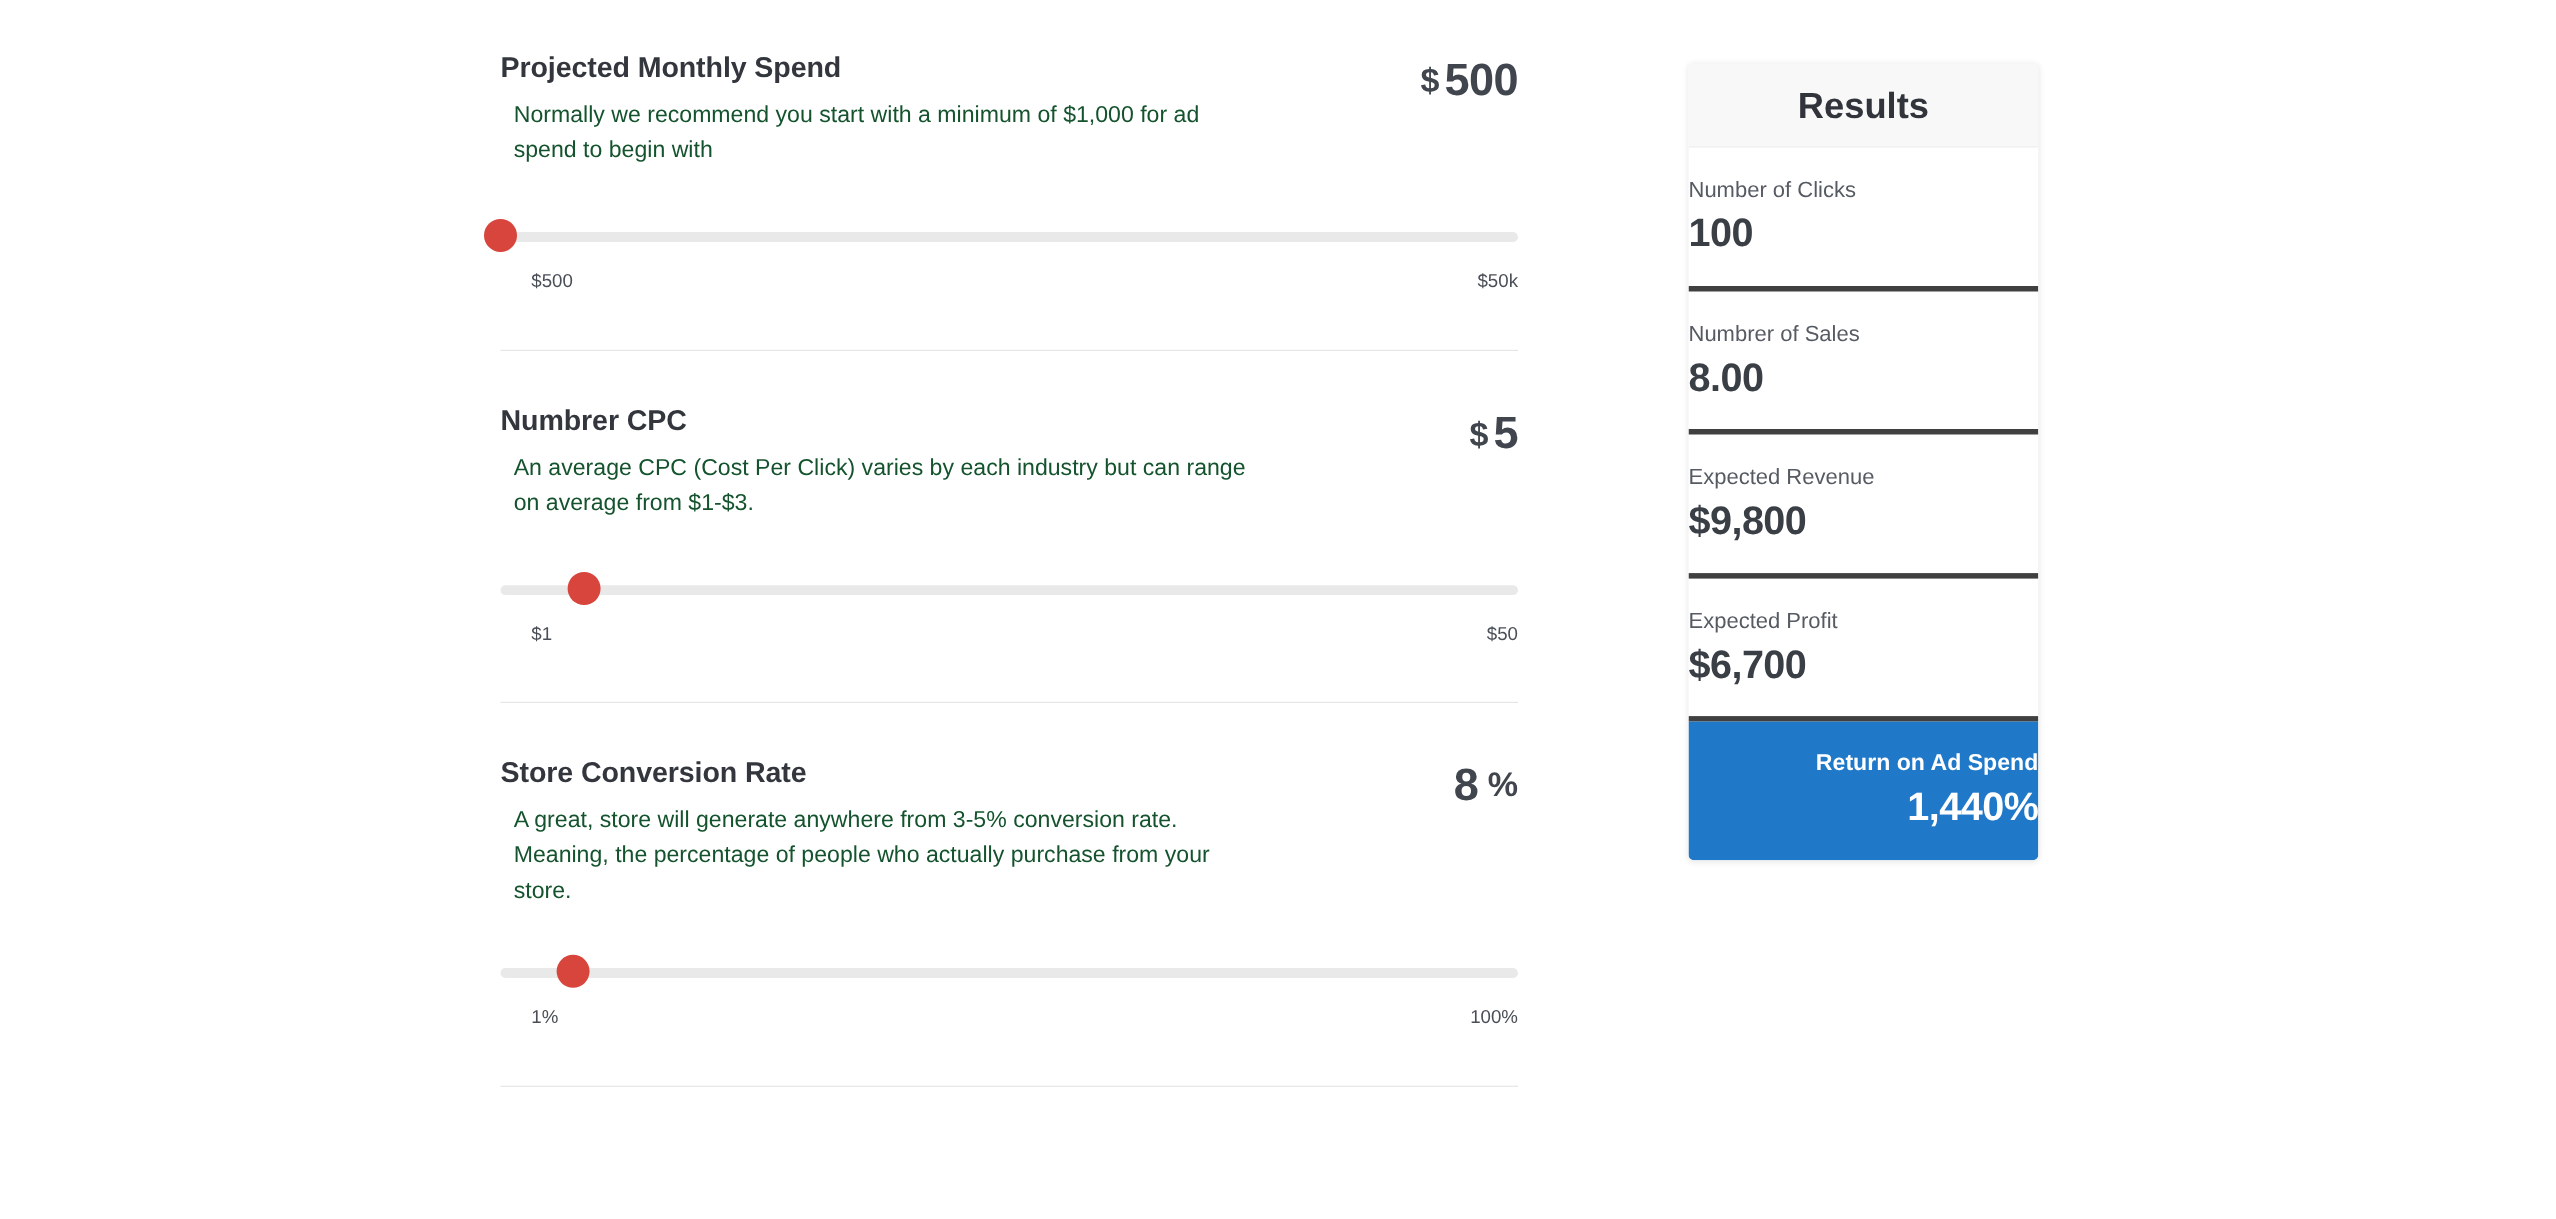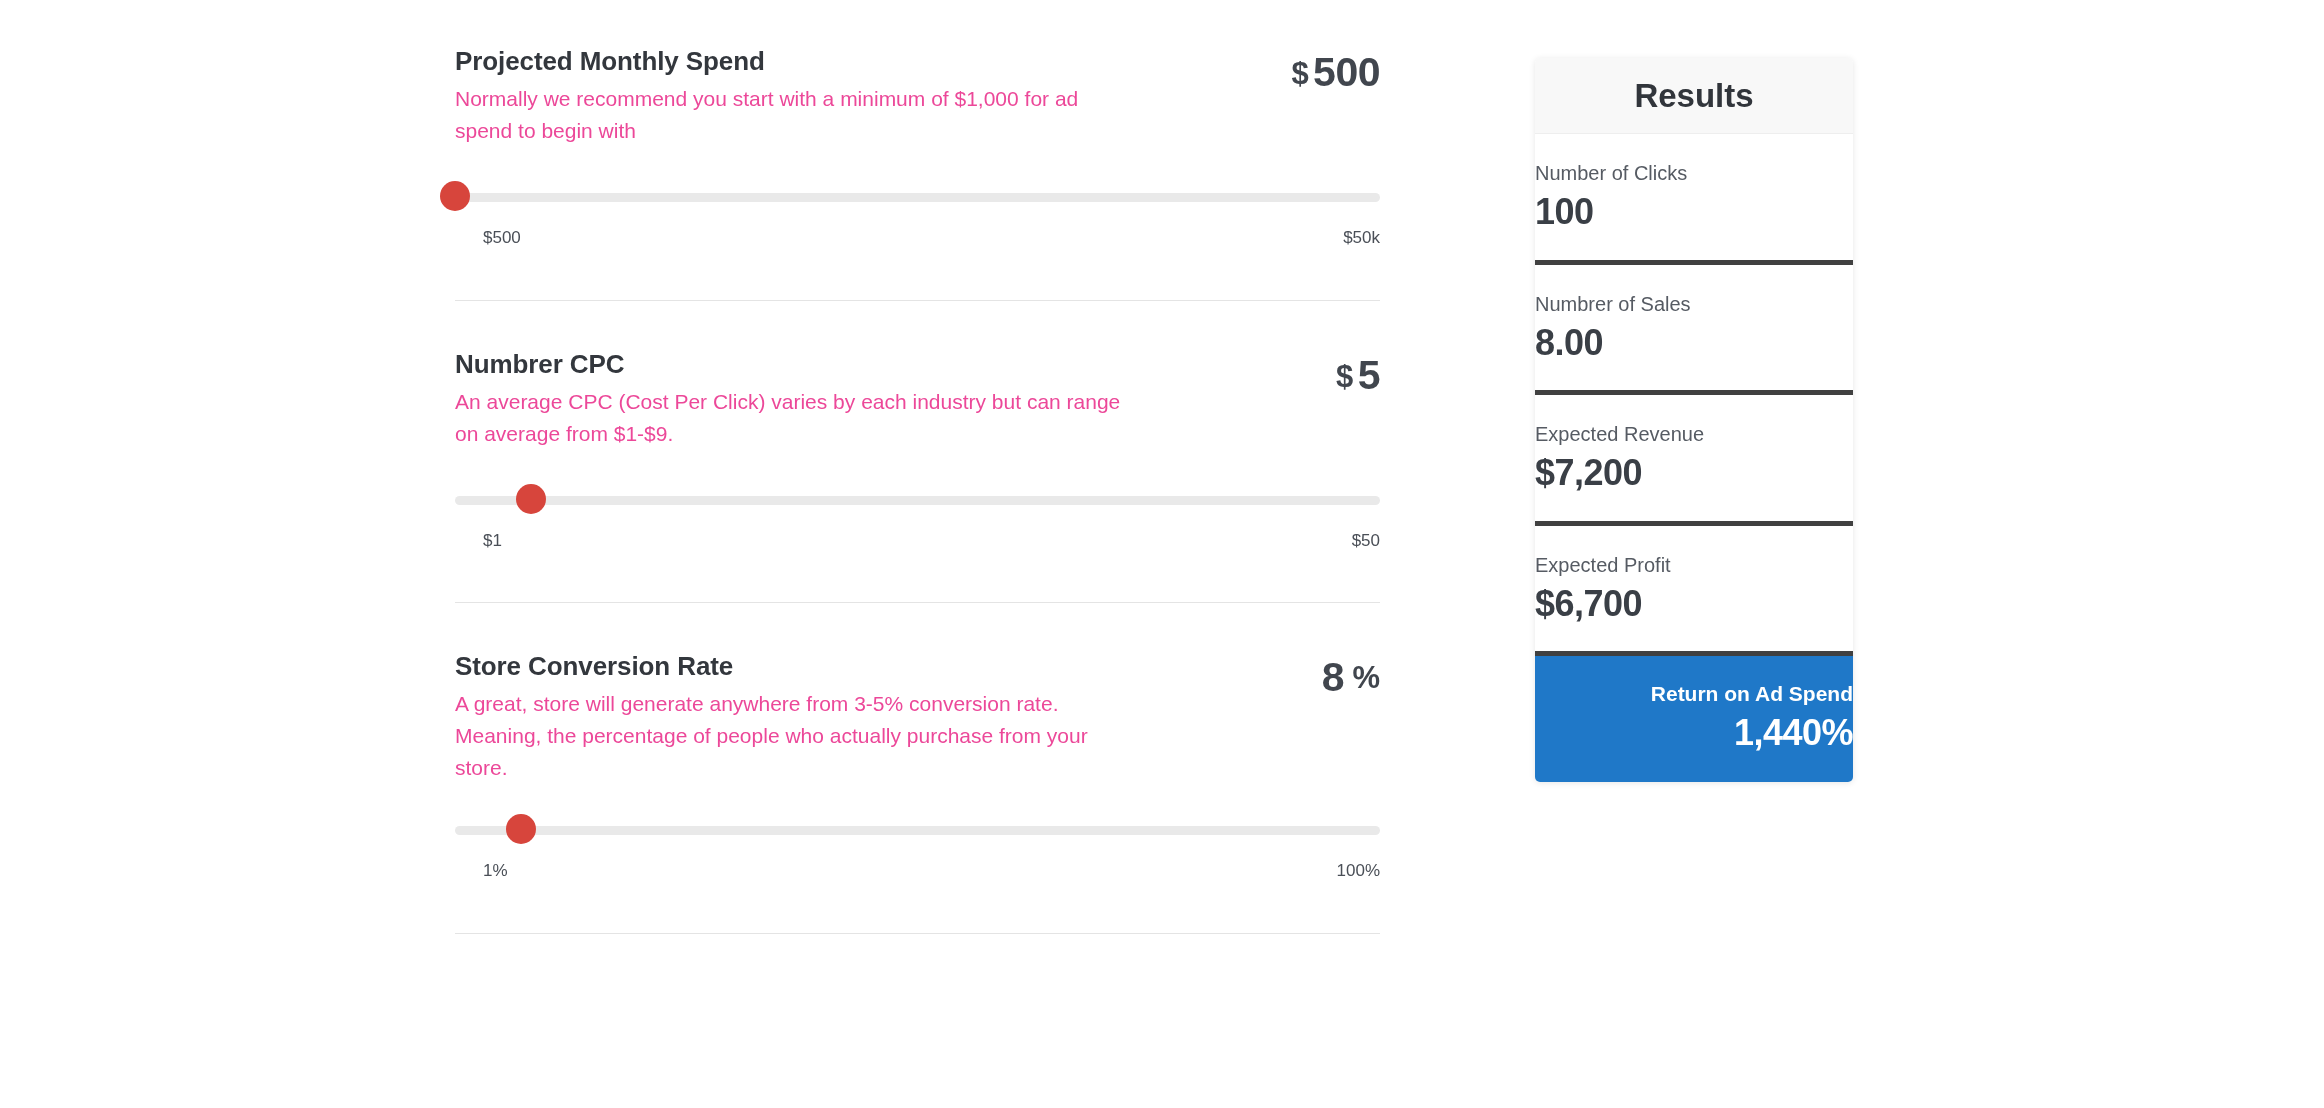--- a/index.html
+++ b/index.html
@@ -39,22 +39,22 @@
     font-weight: bold;
     color: #33373d;
     letter-spacing: -0.1px;
     margin: 0 0 6px 0;
     line-height: 1.2;
   }
 
   .section-desc {
     font-size: 21px;
     line-height: 1.52;
-    color: #ec4899;
-    margin: 0;
+    color: #14532d;
+    margin: 12px;
     max-width: 680px;
   }
 
   .section-value {
     white-space: nowrap;
     color: #41464e;
     line-height: 1;
     padding-top: 6px;
     text-align: right;
     min-width: 120px;
@@ -201,21 +201,21 @@
       <span>$50k</span>
     </div>
   </div>
 
   <hr class="divider" style="margin-top:52px;">
 
   <div class="calc-section" style="padding-top:48px;">
     <div class="section-head">
       <div>
         <h2 class="section-title">Numbrer CPC</h2>
-        <p class="section-desc">An average CPC (Cost Per Click) varies by each industry but can range on average from $1-$9.</p>
+        <p class="section-desc">An average CPC (Cost Per Click) varies by each industry but can range on average from $1-$3.</p>
       </div>
       <div class="section-value">
         <span class="value-unit-pre">$</span>
         <span class="value-num">5</span>
       </div>
     </div>
     <div class="slider-wrap">
       <div class="slider-track"></div>
       <div class="slider-handle" id="handle-1" style="left: 8.2%;"></div>
     </div>
@@ -261,21 +261,21 @@
   </div>
 
   <div class="result-row">
     <div class="result-label">Numbrer of Sales</div>
     <div class="result-value">8.00</div>
   </div>
 
 
   <div class="result-row">
     <div class="result-label">Expected Revenue</div>
-    <div class="result-value">$7,200</div>
+    <div class="result-value">$9,800</div>
   </div>
 
   <div class="result-row">
     <div class="result-label">Expected Profit</div>
     <div class="result-value">$6,700</div>
   </div>
 
   <div class="roas-row">
     <div class="roas-label">Return on Ad Spend</div>
     <div class="roas-value">1,440%</div>

